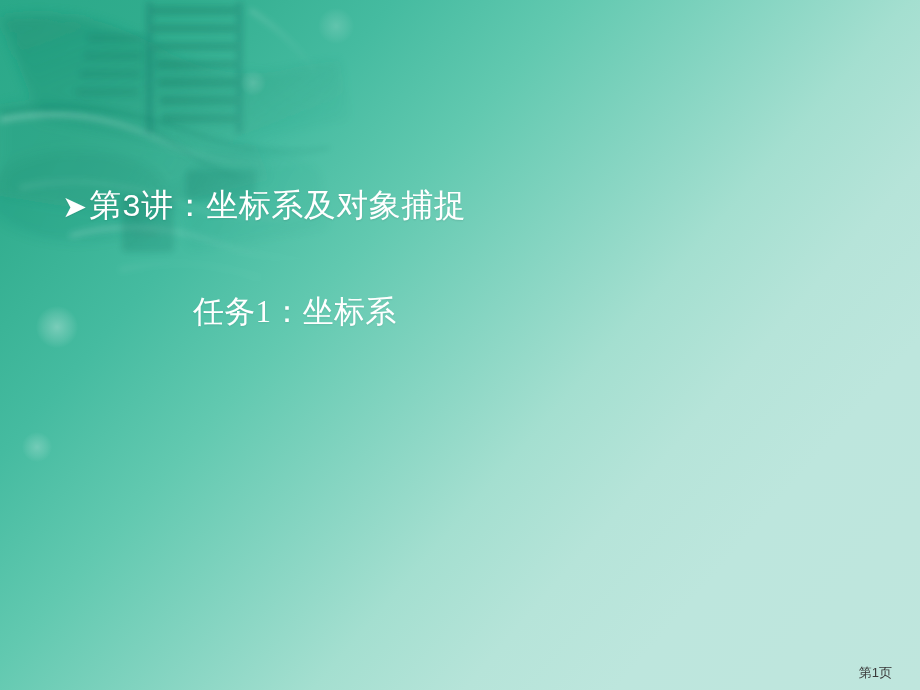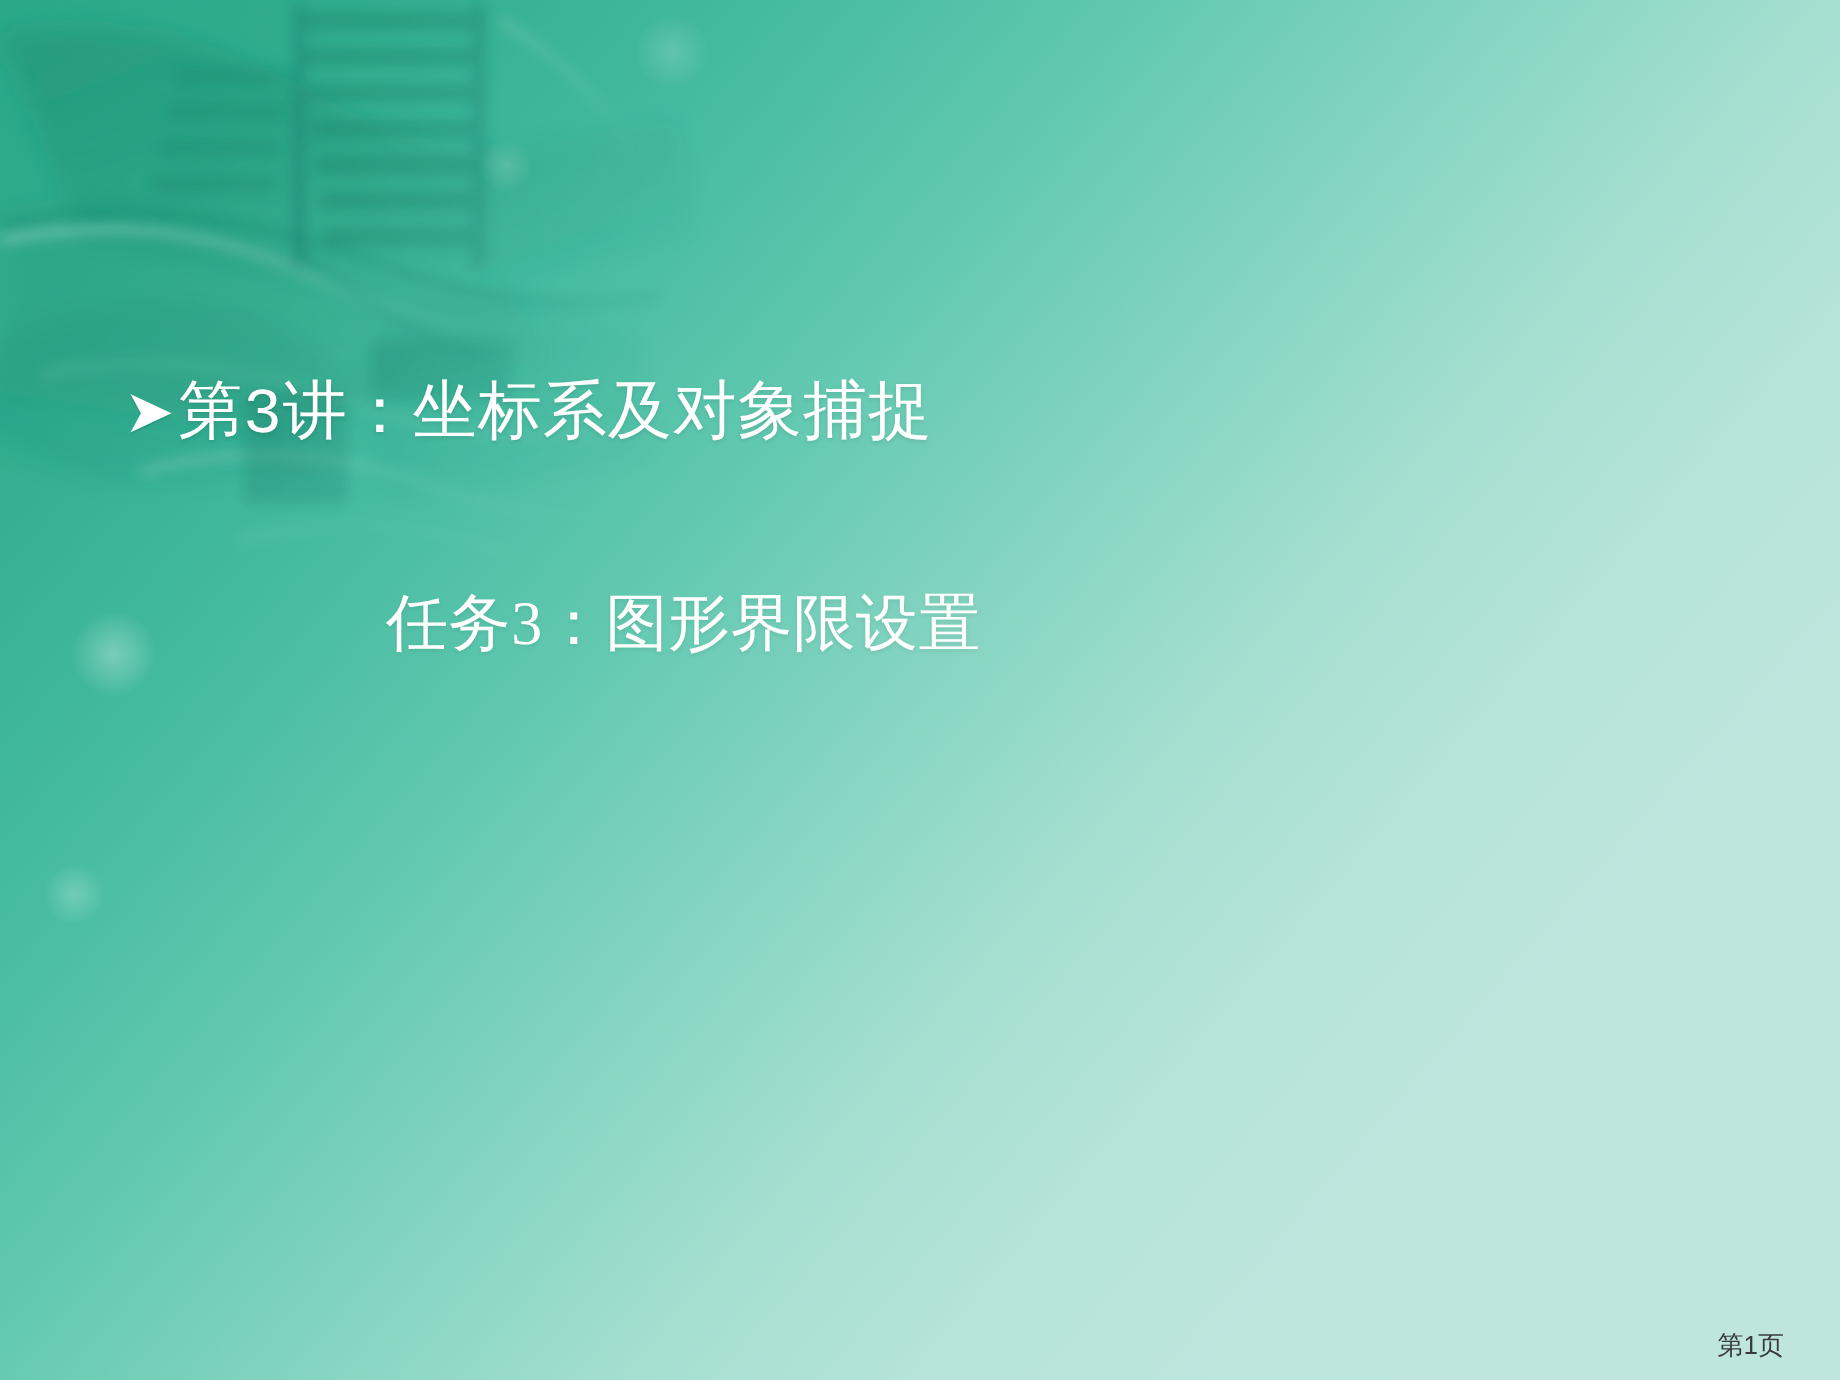--- a/index.html
+++ b/index.html
@@ -196,18 +196,18 @@
   <div class="bokeh b2"></div>
   <div class="bokeh b3"></div>
   <div class="bokeh b4"></div>
 
   <div id="title-line">
     <span id="title-bullet">➤</span>
     <span id="title-text">第3讲：坐标系及对象捕捉</span>
   </div>
 
   <div id="task-list">
-    <div class="task-line">任务3：图形界限设置</div>
+    <div class="task-line">任务1：坐标系</div>
   </div>
 
   <div id="page-number">第1页</div>
 
 </div>
 
 </body></html>

